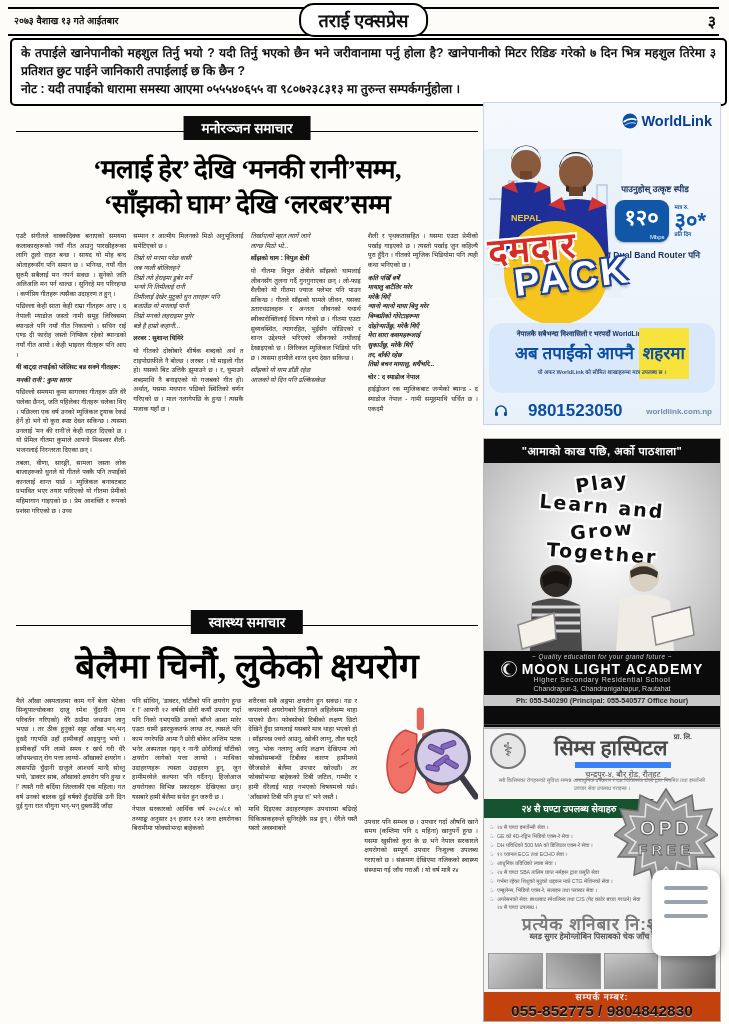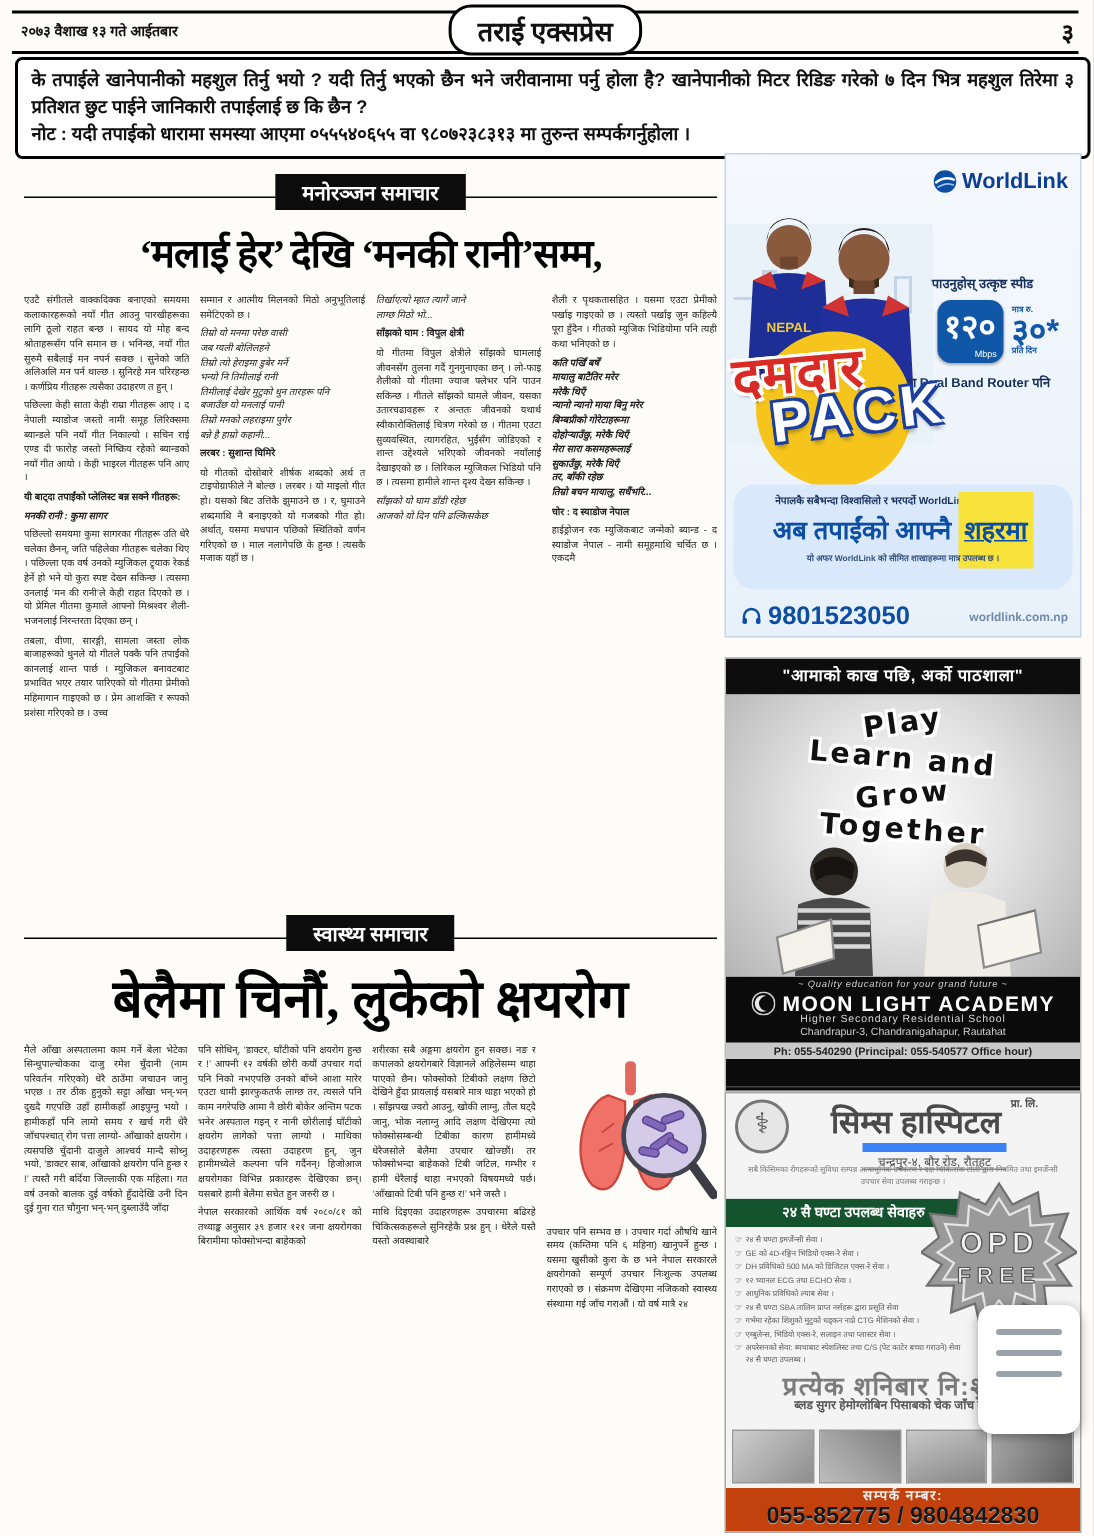--- a/index.html
+++ b/index.html
@@ -39,21 +39,21 @@
   
   .ad{position:absolute;left:483px;width:236px;overflow:hidden;}
   
   .ad-wl{top:102px;height:321px;background:linear-gradient(#f5f9fe,#e8f1fa);border:1px solid #c5d4e6;}
   .wl-logo{position:absolute;top:10px;right:8px;display:flex;align-items:center;gap:3px;
        color:#0b3f93;font-weight:bold;font-size:14.5px;}
   .wl-players{position:absolute;left:0;top:26px;width:138px;height:168px;}
   .wl-speedlabel{position:absolute;right:6px;top:80px;width:118px;text-align:center;
        font-size:8.6px;font-weight:bold;color:#17305c;}
   .wl-speedrow{position:absolute;right:14px;top:97px;display:flex;gap:6px;align-items:center;}
-  .wl-speedbox{background:#1157a8;color:#fff;border-radius:9px;width:44px;height:42px;
+  .wl-speedbox{background:#1157a8;color:#fff;border-radius:9px;width:54px;height:42px;
        text-align:center;position:relative;box-shadow:0 1px 2px rgba(0,0,0,.3);}
   .wl-speedval{font-size:22px;font-weight:900;line-height:36px;}
   .wl-speedunit{position:absolute;right:4px;bottom:2px;font-size:6px;}
   .wl-price{color:#1157a8;line-height:1;}
   .wl-price .pre{font-size:5.5px;font-weight:bold;display:block;}
   .wl-price .val{font-size:22px;font-weight:900;display:block;}
   .wl-price .suf{font-size:5.5px;font-weight:bold;display:block;}
   .wl-router{position:absolute;right:0;top:146px;width:150px;text-align:center;
        font-size:8.6px;font-weight:bold;color:#17305c;}
   .wl-yellow{position:absolute;left:20px;top:118px;width:104px;height:104px;border-radius:50%;
@@ -61,24 +61,24 @@
   .wl-big1{position:absolute;left:4px;top:120px;font-size:36px;font-weight:900;color:#d92b25;
        transform:rotate(-5deg);letter-spacing:1px;
        text-shadow:-2px -2px 0 #fff,2px -2px 0 #fff,-2px 2px 0 #fff,2px 2px 0 #fff,0 3px 2px rgba(0,0,0,.25);}
   .wl-big2{position:absolute;left:30px;top:152px;font-size:38px;font-weight:900;color:#fff;
        transform:rotate(-7deg);letter-spacing:3px;
        text-shadow:-2px -2px 0 #1a3f9e,2px -2px 0 #1a3f9e,-2px 2px 0 #1a3f9e,2px 2px 0 #1a3f9e,0 4px 3px rgba(0,0,0,.3);}
   .wl-panel{position:absolute;left:5px;top:220px;width:226px;height:70px;background:#d9e8fb;
        border-radius:14px;text-align:center;padding-top:6px;box-sizing:border-box;}
   .wl-trust{font-size:6.8px;font-weight:bold;color:#17305c;}
   .wl-offer{font-size:17px;font-weight:900;color:#0b4ea2;margin-top:3px;}
-  .wl-offer .hl{background:#f8e33c;padding:16px 4px;text-decoration:underline;}
+  .wl-offer .hl{background:#f8e33c;padding:16px 4px;}
   .wl-note{font-size:5.6px;color:#33527e;margin-top:4px;font-weight:bold;}
   .wl-contact{position:absolute;left:10px;right:8px;top:298px;display:flex;align-items:center;justify-content:space-between;}
-  .wl-phone{display:flex;align-items:center;gap:4px;color:#0b4ea2;font-size:17px;font-weight:900;}
+  .wl-phone{display:flex;align-items:center;gap:20px;color:#0b4ea2;font-size:17px;font-weight:900;}
   .wl-web{font-size:8px;color:#7189a9;font-weight:bold;}
   
   .ad-ml{top:438px;height:288px;background:#fff;border:1px solid #bbb;}
   .ml-band{height:24px;background:#0d0d0d;color:#fff;text-align:center;font-size:11px;
        font-weight:bold;line-height:24px;letter-spacing:.5px;}
   .ml-photo{position:relative;height:188px;
        background:radial-gradient(circle at 50% 45%, #ffffff 0%, #e3e3e3 45%, #b4b4b4 100%);overflow:hidden;}
   .ml-words{position:absolute;left:0;right:0;top:8px;text-align:center;}
   .play-word{display:block;font-size:19px;font-weight:900;color:#111;letter-spacing:2px;
        font-family:"DejaVu Sans",sans-serif;line-height:1.25;
@@ -149,20 +149,21 @@
     <div>के तपाईले खानेपानीको महशुल तिर्नु भयो ? यदी तिर्नु भएको छैन भने जरीवानामा पर्नु होला है? खानेपानीको मिटर रिडिङ गरेको ७ दिन भित्र महशुल तिरेमा ३ प्रतिशत छुट पाईने जानिकारी तपाईलाई छ कि छैन ?</div>
     <div class="note">नोट : यदी तपाईको धारामा समस्या आएमा ०५५५४०६५५ वा ९८०७२३८३१३ मा तुरुन्त सम्पर्कगर्नुहोला ।</div>
   </div>
 
   <div class="sect" style="top:116px;">
     <div class="sect-head">
       <span class="sect-label">मनोरञ्जन समाचार</span>
     </div>
     <div class="headline ent-headline">
       <div>‘मलाई हेर’ देखि ‘मनकी रानी’सम्म,</div>
+      <div>‘साँझको घाम’ देखि ‘लरबर’सम्म</div>
     </div>
     <div class="cols ent-cols">
         <div class="col">
           <p class="blk p">एउटै संगीतले वाक्कदिक्क बनाएको समयमा कलाकारहरूको नयाँ गीत आउनु पारखीहरूका लागि ठूलो राहत बन्छ । सायद यो मोह बन्द श्रोताहरूसँग पनि समान छ । भनिन्छ, नयाँ गीत सुरुमै सबैलाई मन नपर्न सक्छ । सुनेको जति अलिअलि मन पर्न थाल्छ । सुनिरहे मन परिरहन्छ । कर्णप्रिय गीतहरू त्यसैका उदाहरण त हुन् ।</p>
           <p class="blk p">पछिल्ला केही साता केही राम्रा गीतहरू आए । द नेपाली म्याडोज जस्तो नामी समूह लिरिक्समा ब्यान्डले पनि नयाँ गीत निकाल्यो । सचिन राई एण्ड दी फारोह जस्तो निष्क्रिय रहेको ब्यान्डको नयाँ गीत आयो । केही भाइरल गीतहरू पनि आए ।</p>
           <p class="blk bh">यी बाट्दा तपाईंको प्लेलिस्ट बन्न सक्ने गीतहरू:</p>
           <p class="blk bi">मनकी रानी : कुमा सागर</p>
           <p class="blk p">पछिल्लो समयमा कुमा सागरका गीतहरू उति धेरै चलेका छैनन्, जति पहिलेका गीतहरू चलेका थिए । पछिल्ला एक वर्ष उनको म्युजिकल ट्र्याक रेकर्ड हेर्ने हो भने यो कुरा स्पष्ट देख्न सकिन्छ । त्यसमा उनलाई ‘मन की रानी’ले केही राहत दिएको छ । यो प्रेमिल गीतमा कुमाले आफ्नो मिश्रश्वर शैली- भजनलाई निरन्तरता दिएका छन् ।</p>
           <p class="blk p">तबला, वीणा, सारङ्गी, सामला जस्ता लोक बाजाहरूको धुनले यो गीतले पक्कै पनि तपाईंको कानलाई शान्त पार्छ । म्युजिकल बनावटबाट प्रभावित भएर तयार पारिएको यो गीतमा प्रेमीको महिमागान गाइएको छ । प्रेम आशक्ति र रूपको प्रशंसा गरिएको छ । उच्च</p>
         </div>

